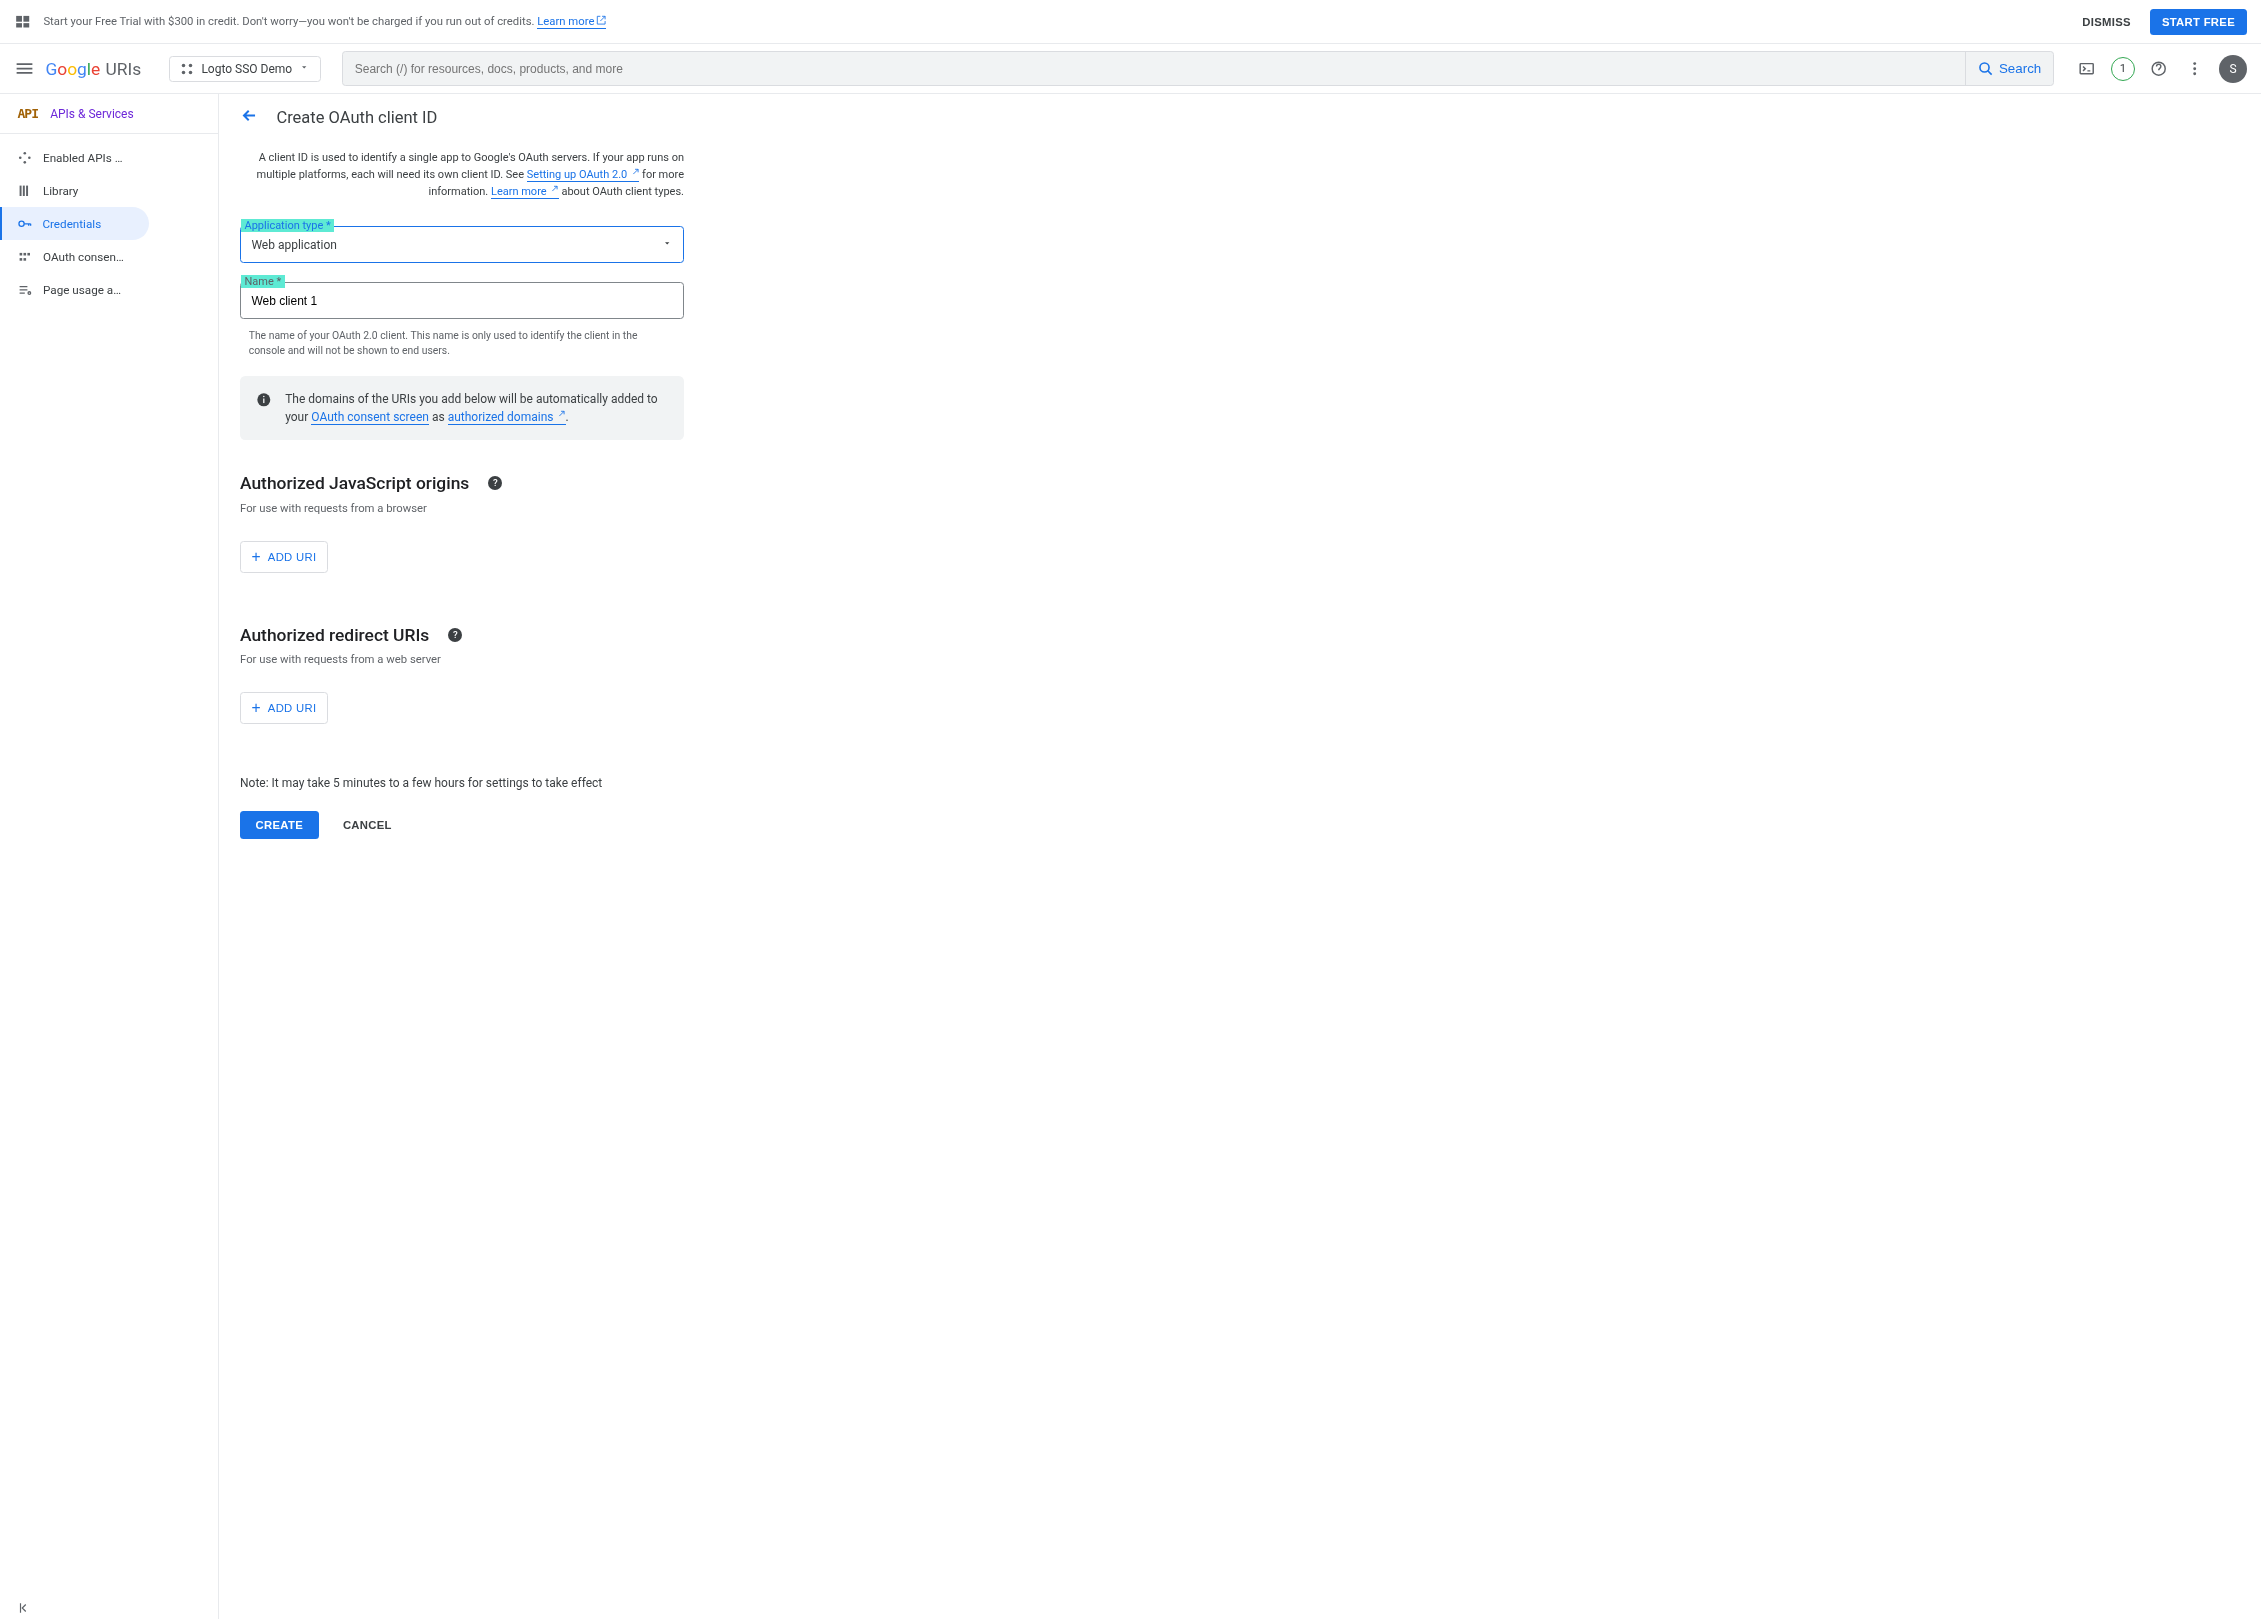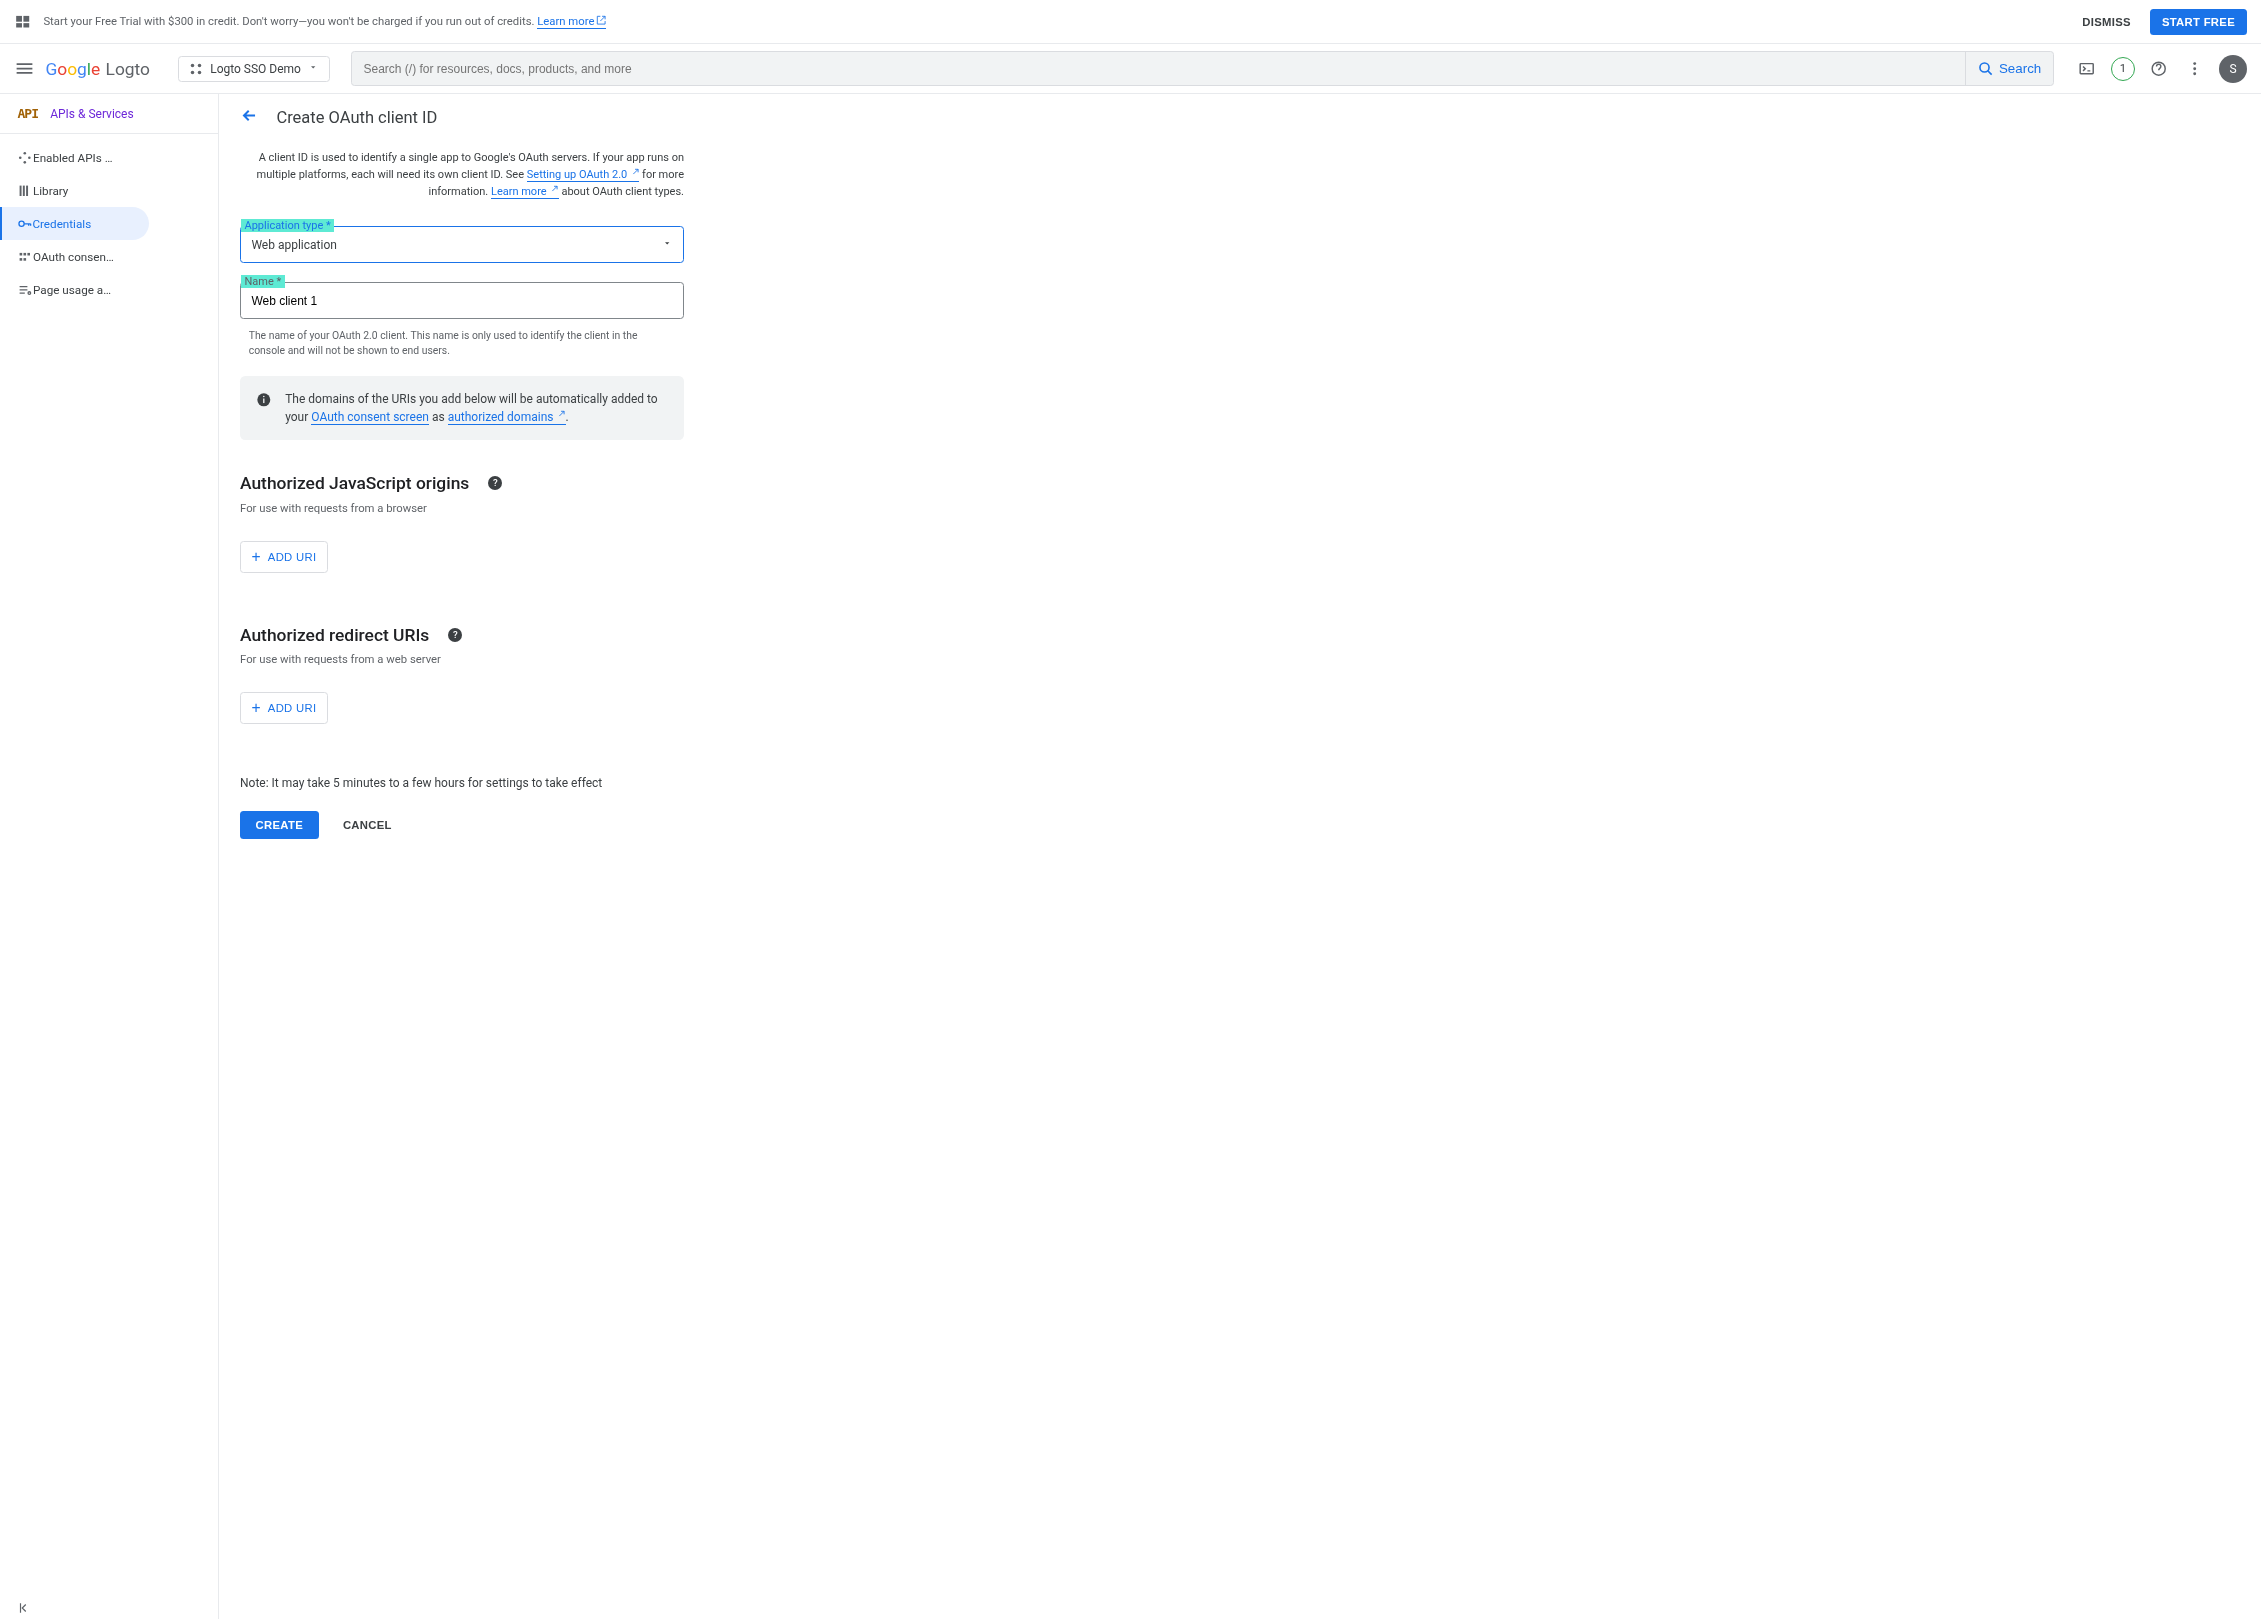--- a/index.html
+++ b/index.html
@@ -31,21 +31,21 @@
 .badge-circle { border: 1.7px solid #34a853; border-radius: 50%; width: 24px; height: 24px; display: flex; align-items: center; justify-content: center; font-size: 11.3px; color: #3c4043; }
 .avatar { width: 28px; height: 28px; border-radius: 50%; background: #5f6368; color: #fff; display: flex; align-items: center; justify-content: center; font-size: 12px; }
 
 
 .page { display: flex; height: calc(100vh - 87px); }
 .sidebar { width: 219px; border-right: 0.9px solid #e8eaed; display: flex; flex-direction: column; position: relative; }
 .sidebar-header { display: flex; align-items: center; gap: 12px; padding: 12px 17.4px; border-bottom: 0.9px solid #e8eaed; }
 .sidebar-header .api-icon { font-family: monospace; font-weight: 600; font-size: 13px; letter-spacing: -0.9px; color: #a16207; }
 .sidebar-header .title { font-size: 12px; color: #6d28d9; font-weight: 400; }
 .sidebar-nav { padding: 7px 0; }
-.nav-item { display: flex; align-items: center; gap: 0; padding: 8.7px 17.4px; cursor: pointer; color: #3c4043; font-size: 11.7px; white-space: nowrap; overflow: hidden; text-overflow: ellipsis; }
+.nav-item { display: flex; align-items: center; gap: 10px; padding: 8.7px 17.4px; cursor: pointer; color: #3c4043; font-size: 11.7px; white-space: nowrap; overflow: hidden; text-overflow: ellipsis; }
 .nav-item .nav-icon { width: 15.6px; height: 15.6px; color: #5f6368; flex-shrink: 0; }
 .nav-item.active { background: #e8f0fe; color: #1a73e8; border-left: 2.6px solid #1a73e8; padding-left: 14.8px; border-radius: 0 17.4px 17.4px 0; margin-right: 69px;}
 .nav-item.active .nav-icon { color: #1a73e8; }
 .sidebar-collapse { position: absolute; bottom: 8.7px; left: 17.4px; color: #5f6368; cursor: pointer; }
 
 
 .main { flex: 1; overflow-y: auto; }
 .page-title-bar { display: flex; align-items: center; gap: 17.4px; padding: 12px 21px; }
 .back-arrow { color: #1a73e8; cursor: pointer; }
 .page-title { font-size: 16.5px; color: #3c4043; font-weight: 400; }
@@ -103,21 +103,21 @@
 </div>
 
 <div class="header">
   <span class="menu-icon">
     <svg viewBox="0 0 24 24" fill="currentColor">
         <path d="M3 6h18v2H3zM3 11h18v2H3zM3 16h18v2H3z"></path>
       </svg>
   </span>
   <div class="logo">
     <span><span class="g1">G</span><span class="g2">o</span><span class="g3">o</span><span class="g4">g</span><span class="g5">l</span><span class="g6">e</span></span>
-    <span class="cloud">Logto</span>
+    <span class="cloud">URIs</span>
   </div>
   <div class="project-picker">
     <span class="proj-icon">
       <svg viewBox="0 0 24 24" fill="#5f6368">
           <circle cx="6" cy="6" r="3"></circle>
           <circle cx="18" cy="6" r="3"></circle>
           <circle cx="6" cy="18" r="3"></circle>
           <circle cx="18" cy="18" r="3"></circle>
         </svg>
     </span>

